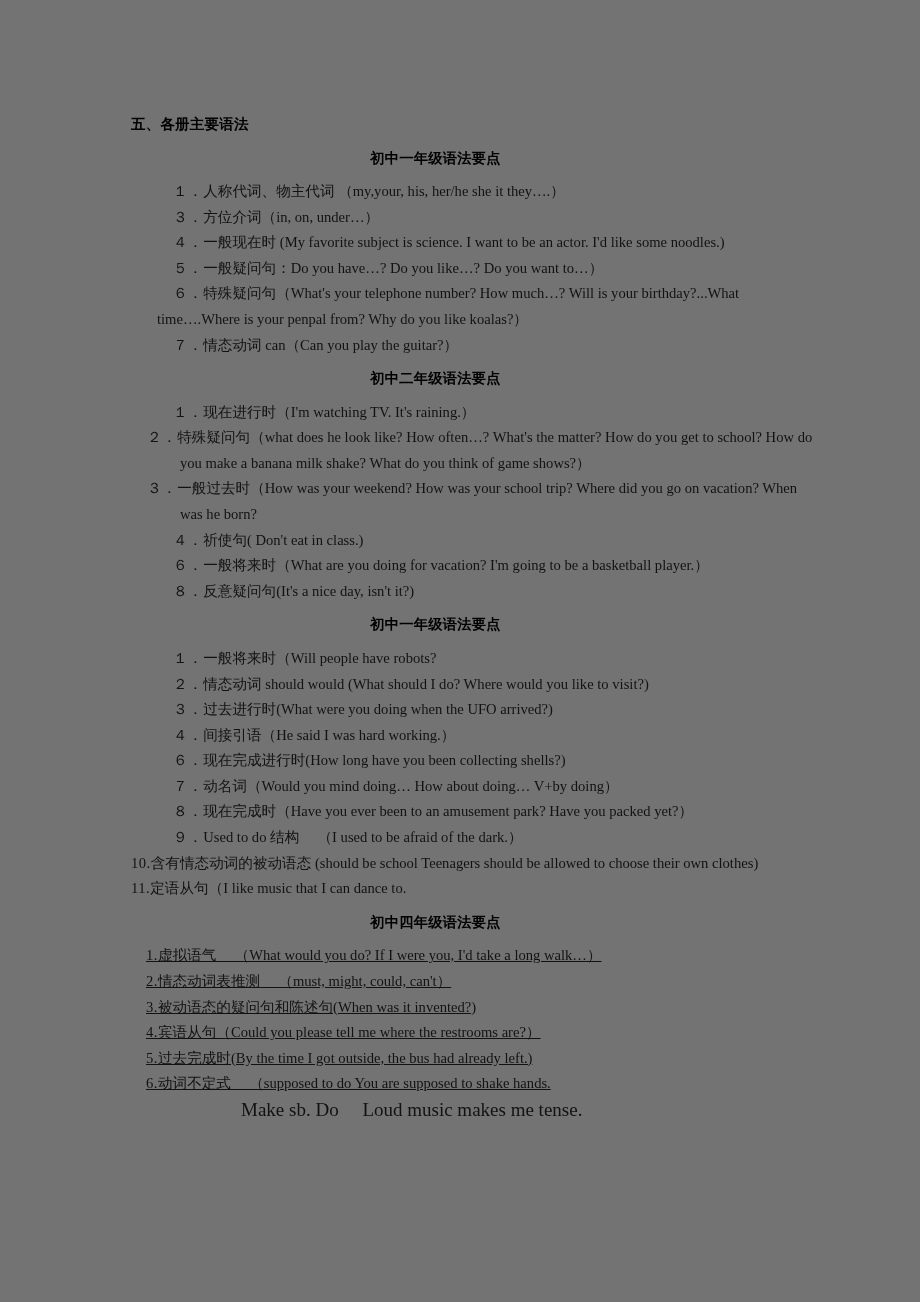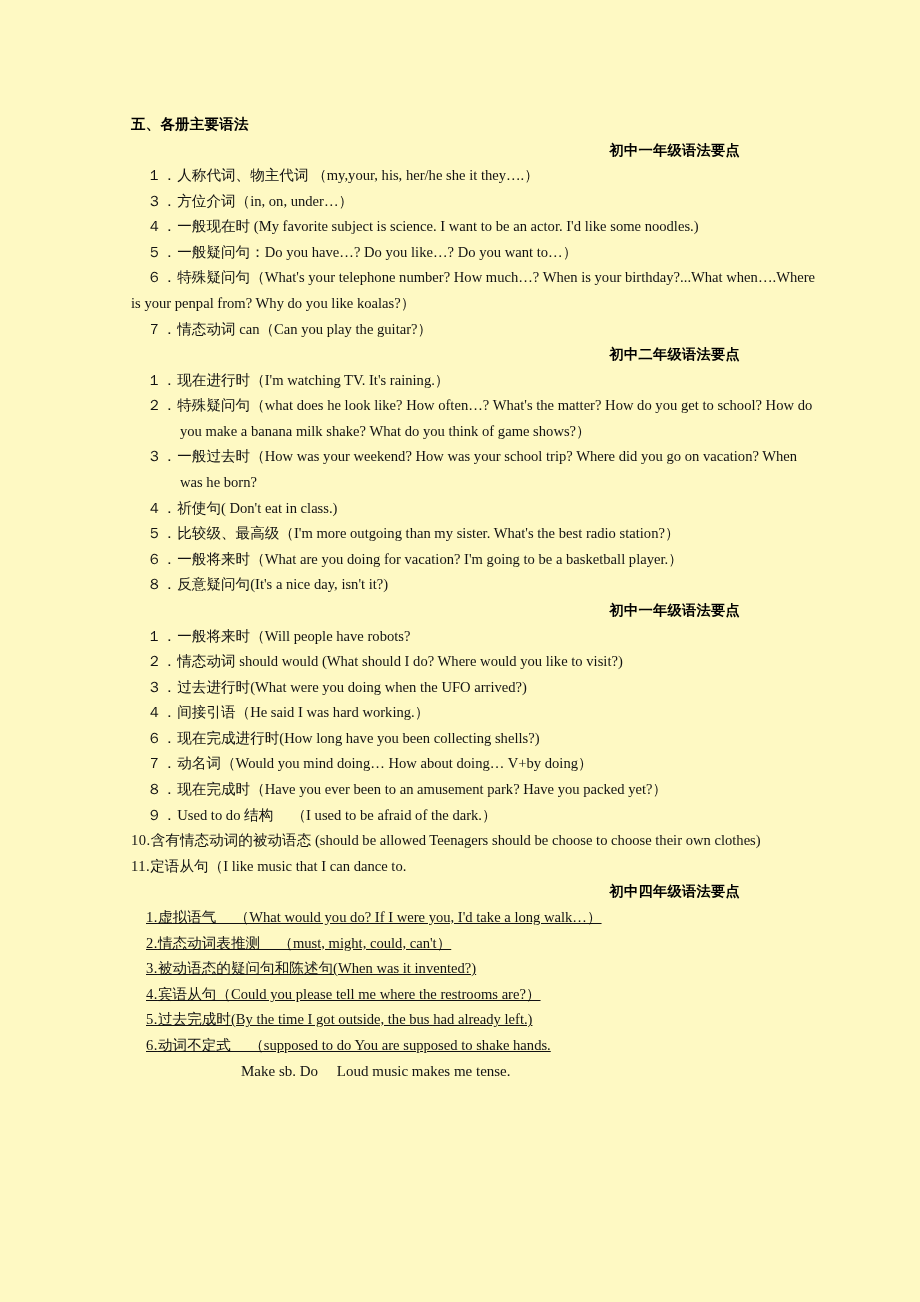--- a/index.html
+++ b/index.html
@@ -13,73 +13,74 @@
     font-family: "Liberation Serif", "DejaVu Serif", serif;
     color: #1a1a1a;
     -webkit-font-smoothing: antialiased;
   }
   .page {
     position: relative;
     width: 920px;
     height: 1302px;
     box-sizing: border-box;
     padding: 112px 100px 0 131px;
-    background: #fef9c3;
+    background: #737373;
   }
   .doc-heading {
     font-family: "DejaVu Sans", "Liberation Sans", sans-serif;
     font-weight: bold;
     font-size: 14.5px;
     line-height: 25.5px;
     margin: 0 0 0 0;
     letter-spacing: 0.2px;
     color: #000;
   }
   .section-title {
-    text-align: right;
+    text-align: center;
     font-family: "DejaVu Sans", "Liberation Sans", sans-serif;
     font-weight: bold;
     font-size: 14.2px;
     line-height: 25.5px;
     letter-spacing: 0.3px;
     color: #000;
-    margin: 0;
+    margin: 8px;
     padding-right: 80px;
   }
   .item {
     font-size: 14.6px;
     line-height: 25.6px;
     margin: 0;
     white-space: normal;
     color: #121212;
   }
   
   .item.indent {
     text-indent: 16px;
+    margin-left: 26px;
   }
   
   .item.flat {
     text-indent: 0;
   }
   
   .item.hang {
     padding-left: 49px;
     text-indent: -33px;
   }
   
   .item.g4 {
     padding-left: 50px;
     text-indent: -35px;
     text-decoration: underline;
   }
   .item .num {
     letter-spacing: 0.5px;
   }
   .cont-deep {
-    font-size: 15px;
+    font-size: 19px;
     line-height: 25.6px;
     margin: 0;
     padding-left: 110px;
     color: #121212;
   }
 </style>
 </head>
 <body>
 
 <div class="page">
@@ -94,42 +95,39 @@
   <p class="item indent">
     <span class="num">３．</span><span>方位介词（in, on, under…）</span>
   </p>
   <p class="item indent">
     <span class="num">４．</span><span>一般现在时 (My favorite subject is science. I want to be an actor. I'd like some noodles.)</span>
   </p>
   <p class="item indent">
     <span class="num">５．</span><span>一般疑问句：Do you have…?  Do you like…?  Do you want to…）</span>
   </p>
   <p class="item indent">
-    <span class="num">６．</span><span>特殊疑问句（What's your telephone number? How much…? When is your birthday?...What when….Where is your penpal from? Why do you like koalas?）</span>
+    <span class="num">６．</span><span>特殊疑问句（What's your telephone number? How much…? Will is your birthday?...What time….Where is your penpal from? Why do you like koalas?）</span>
   </p>
   <p class="item indent">
     <span class="num">７．</span><span>情态动词 can（Can you play the guitar?）</span>
   </p>
 
   <p class="section-title">初中二年级语法要点</p>
 
   <p class="item indent">
     <span class="num">１．</span><span>现在进行时（I'm watching TV. It's raining.）</span>
   </p>
   <p class="item hang">
     <span class="num">２．</span><span>特殊疑问句（what does he look like? How often…? What's the matter? How do you get to school? How do you make a banana milk shake? What do you think of game shows?）</span>
   </p>
   <p class="item hang">
     <span class="num">３．</span><span>一般过去时（How was your weekend? How was your school trip? Where did you go on vacation? When was he born?</span>
   </p>
   <p class="item indent">
     <span class="num">４．</span><span>祈使句( Don't eat in class.)</span>
-  </p>
-  <p class="item indent">
-    <span class="num">５．</span><span>比较级、最高级（I'm more outgoing than my sister. What's the best radio station?）</span>
   </p>
   <p class="item indent">
     <span class="num">６．</span><span>一般将来时（What are you doing for vacation? I'm going to be a basketball player.）</span>
   </p>
   <p class="item indent">
     <span class="num">８．</span><span>反意疑问句(It's a nice day, isn't it?)</span>
   </p>
 
   <p class="section-title">初中一年级语法要点</p>
 
@@ -151,21 +149,21 @@
   <p class="item indent">
     <span class="num">７．</span><span>动名词（Would you mind doing… How about doing…  V+by doing）</span>
   </p>
   <p class="item indent">
     <span class="num">８．</span><span>现在完成时（Have you ever been to an amusement park? Have you packed yet?）</span>
   </p>
   <p class="item indent">
     <span class="num">９．</span><span>Used to do 结构 　（I used to be afraid of the dark.）</span>
   </p>
   <p class="item flat">
-    <span class="num">10.</span><span>含有情态动词的被动语态 (should be allowed Teenagers should be choose to choose their own clothes)</span>
+    <span class="num">10.</span><span>含有情态动词的被动语态 (should be school Teenagers should be allowed to choose their own clothes)</span>
   </p>
   <p class="item flat">
     <span class="num">11.</span><span>定语从句（I like music that I can dance to.</span>
   </p>
 
   <p class="section-title">初中四年级语法要点</p>
 
   <p class="item g4">
     <span class="num">1.</span><span>虚拟语气 　（What would you do? If I were you, I'd take a long walk…）</span>
   </p>

